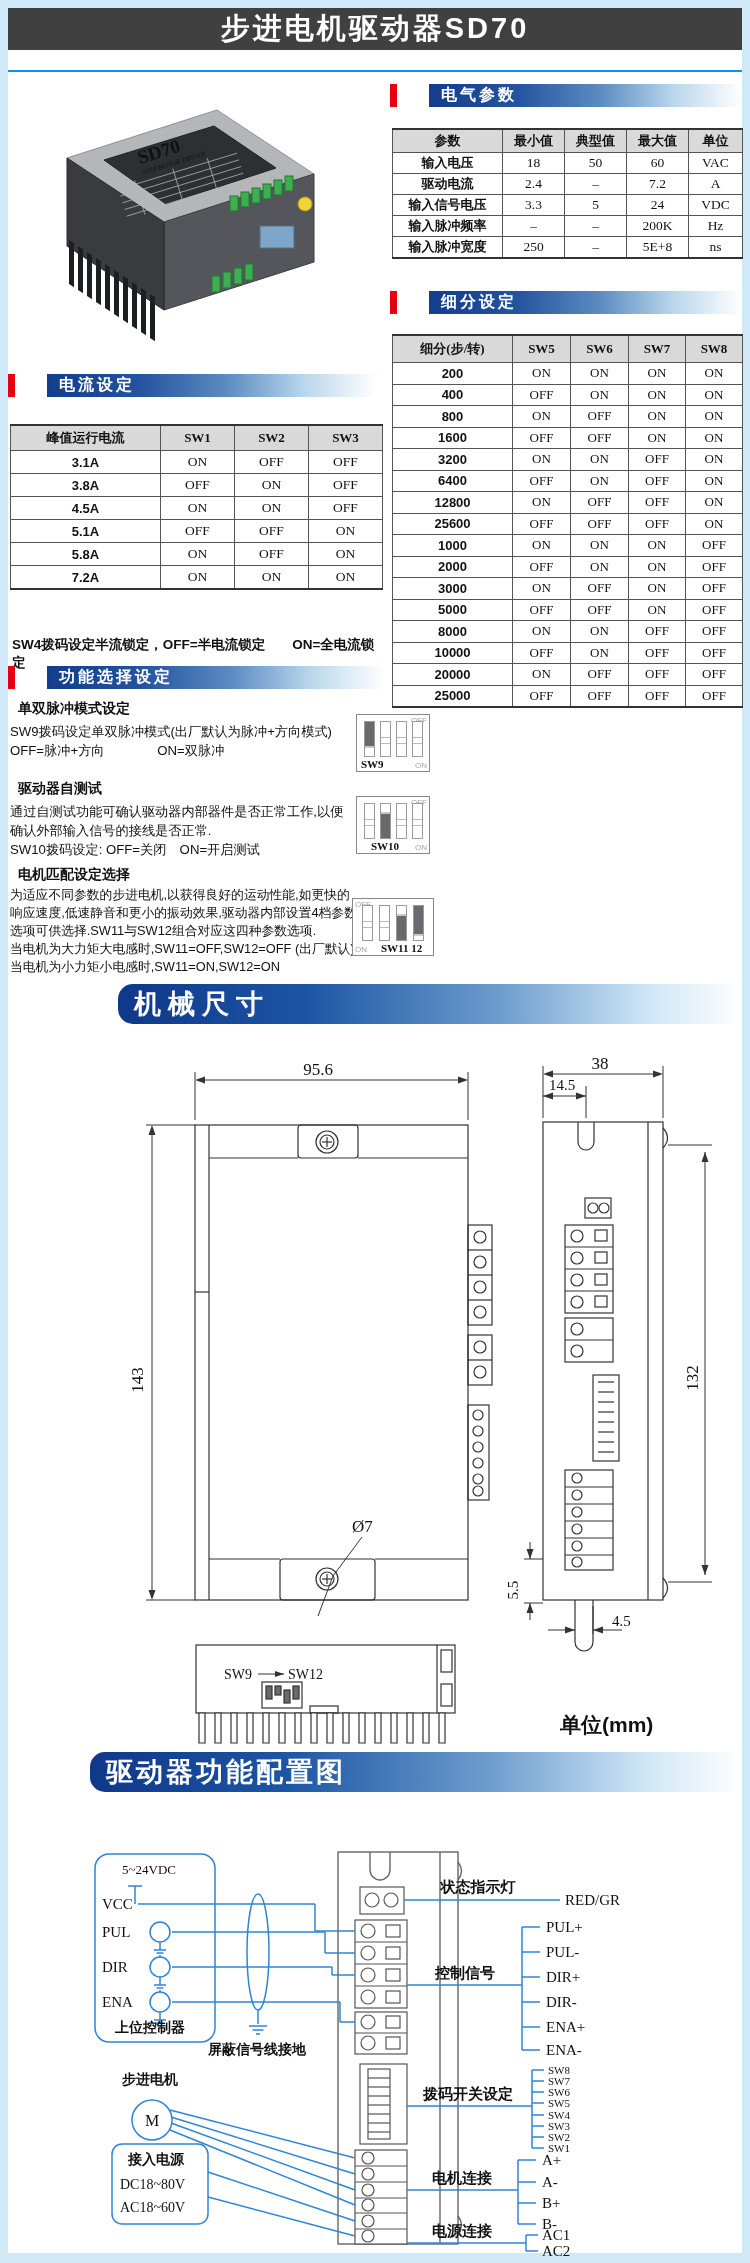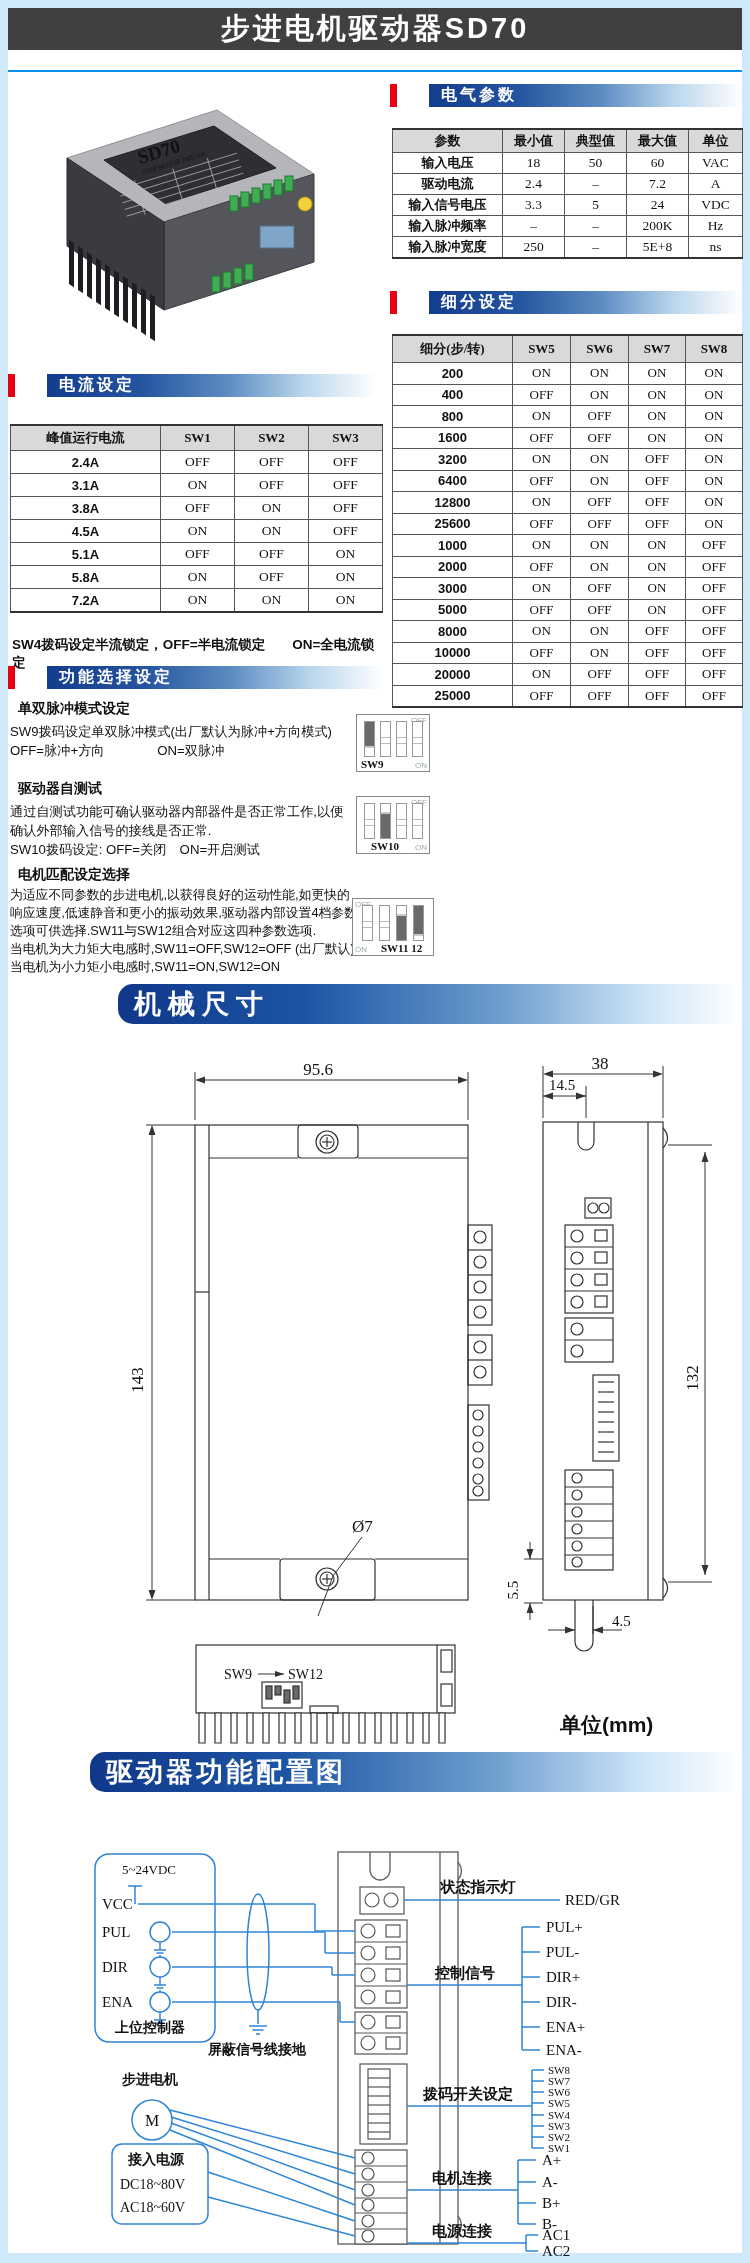--- a/index.html
+++ b/index.html
@@ -329,26 +329,20 @@
       </colgroup>
       <thead>
         <tr>
           <th>峰值运行电流</th>
           <th>SW1</th>
           <th>SW2</th>
           <th>SW3</th>
         </tr>
       </thead>
       <tbody>
-        <tr>
-          <td class="c0">2.4A</td>
-          <td>OFF</td>
-          <td>OFF</td>
-          <td>OFF</td>
-        </tr>
         <tr>
           <td class="c0">3.1A</td>
           <td>ON</td>
           <td>OFF</td>
           <td>OFF</td>
         </tr>
         <tr>
           <td class="c0">3.8A</td>
           <td>OFF</td>
           <td>ON</td>

